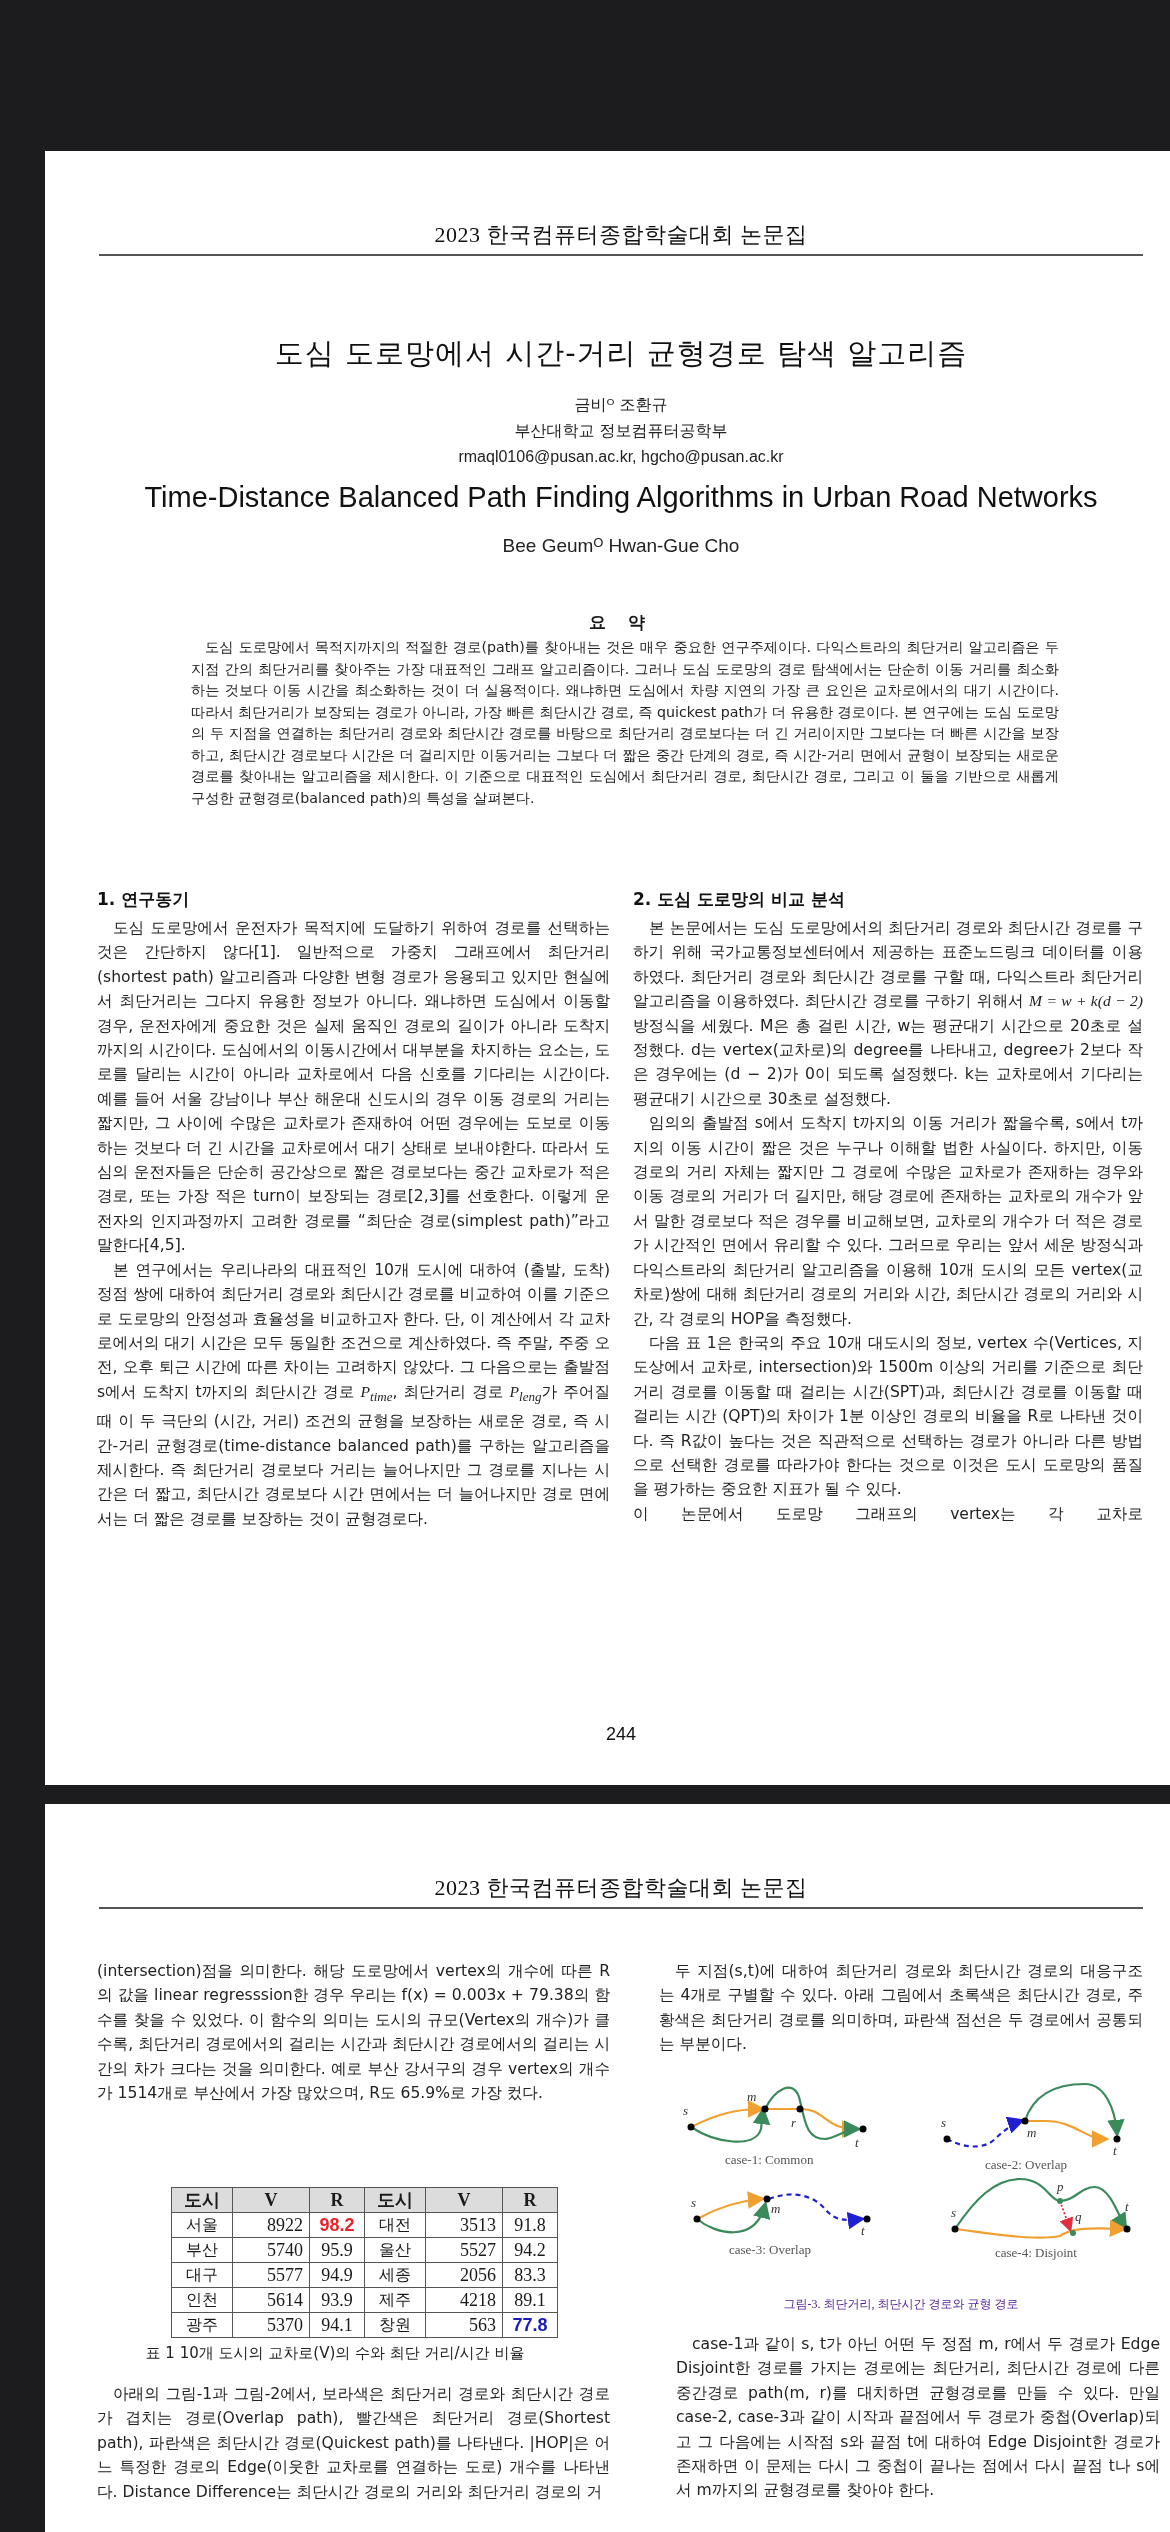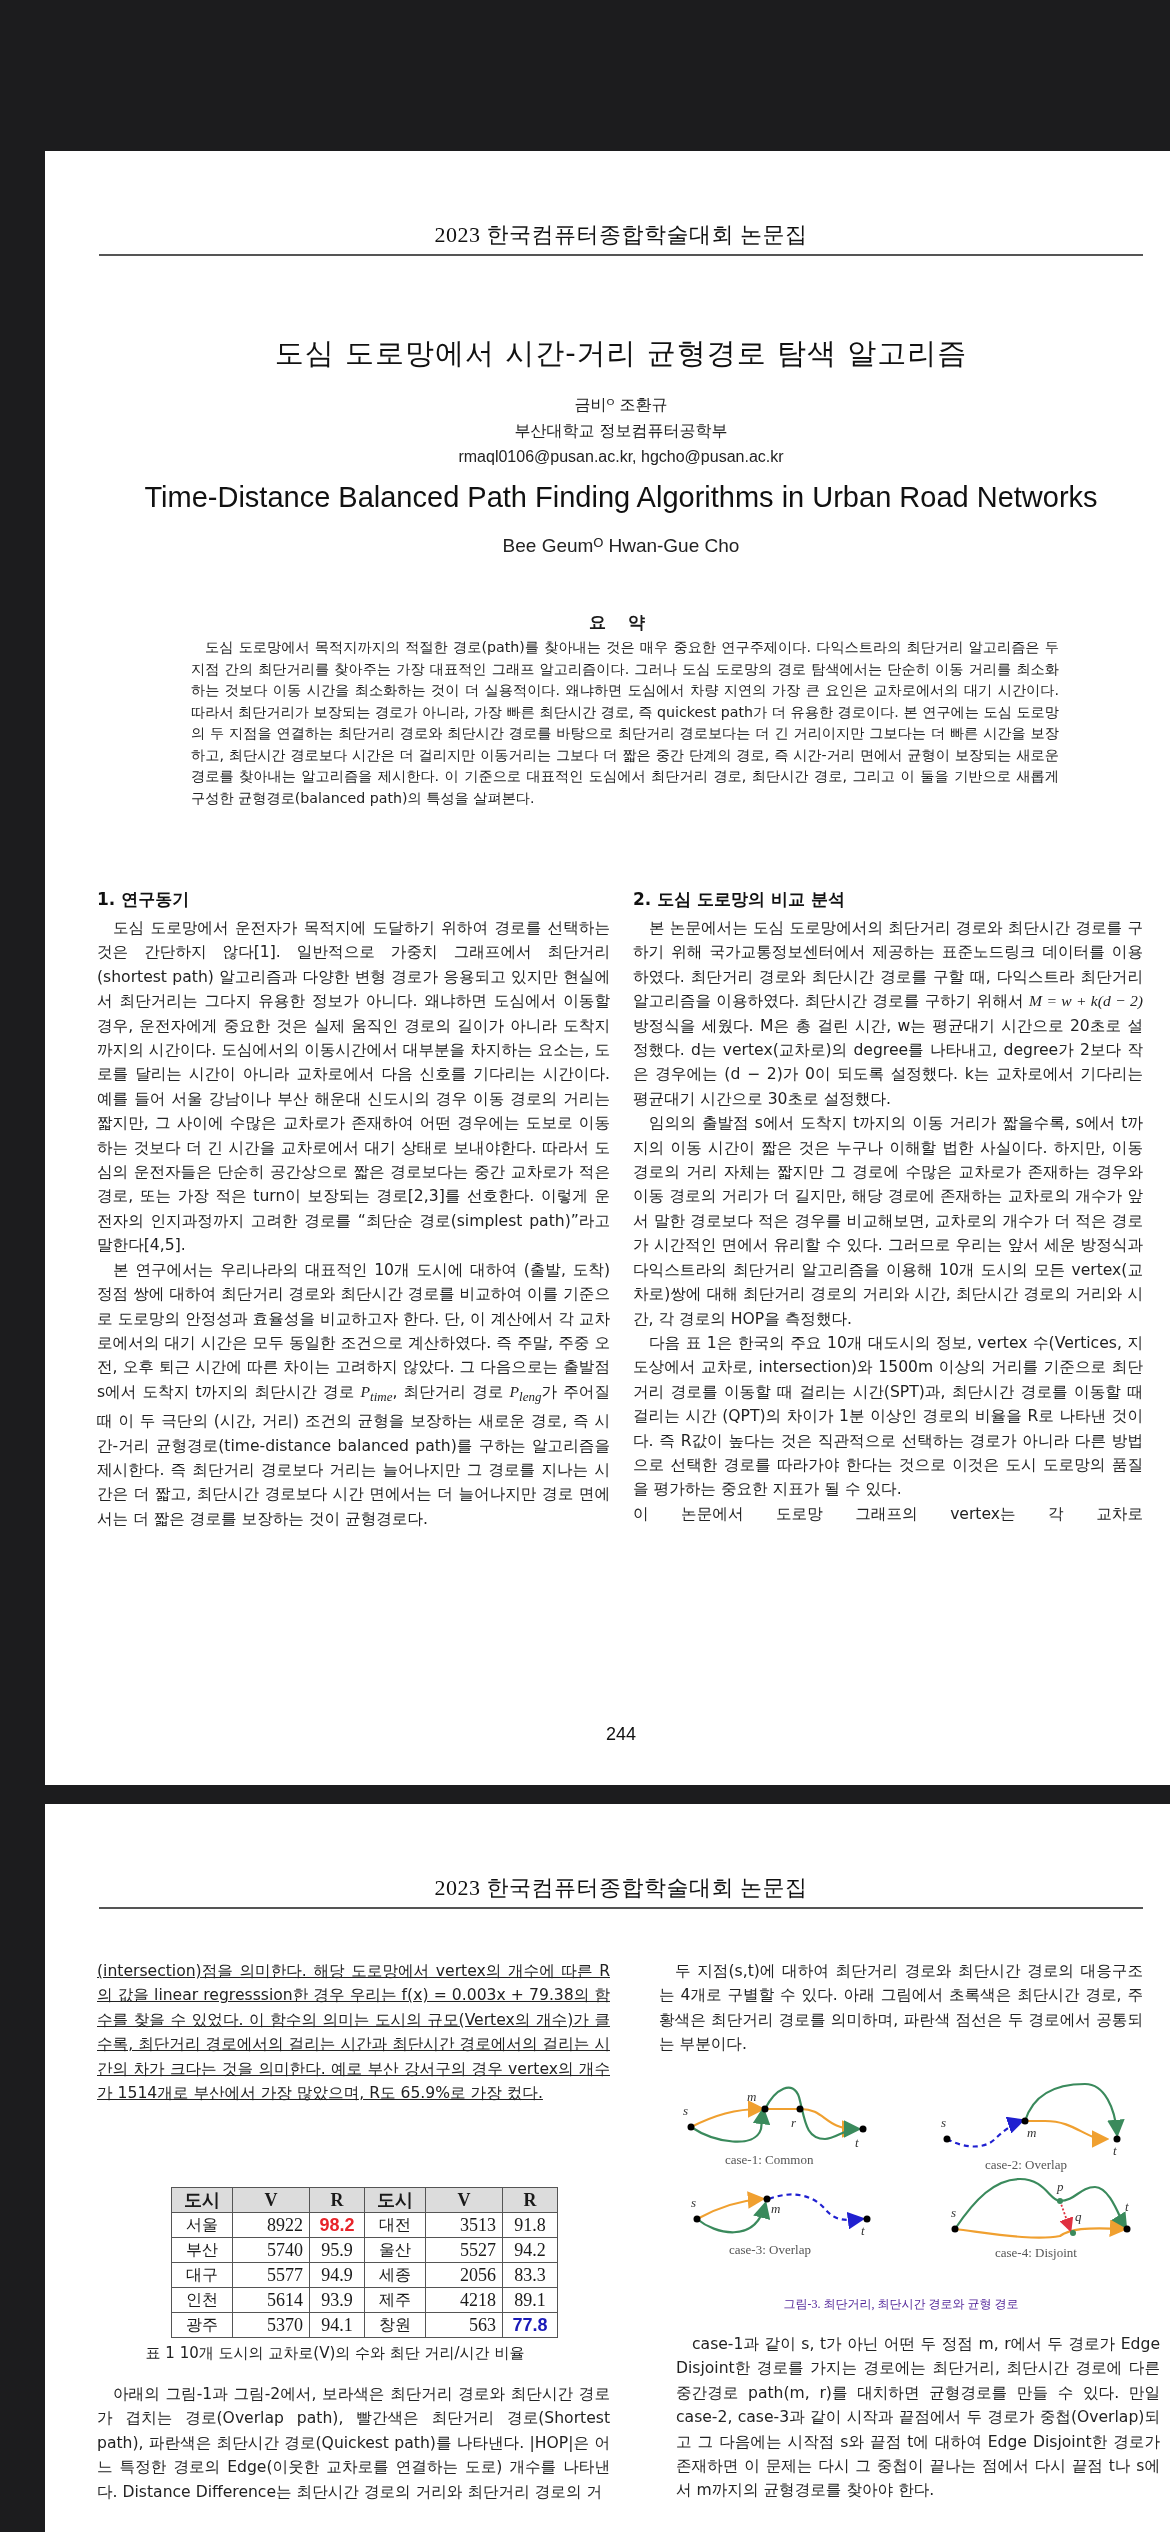--- a/index.html
+++ b/index.html
@@ -69,21 +69,21 @@
     <p class="noindent" style="text-align-last:justify;">이 논문에서 도로망 그래프의 vertex는 각 교차로</p>
   </div>
 
   <div class="abs center page-num" style="top:1573px;">244</div>
 </div>
 
 <div class="page" id="page2">
   <div class="abs center running-head" style="top:69px;">2023 한국컴퓨터종합학술대회 논문집</div>
   <div class="head-rule" style="top:103px;"></div>
 
-  <div class="abs body-text" style="top:155px; left:52px; width:513px;text-decoration:underline;">
+  <div class="abs body-text" style="top:155px; left:52px; width:513px;">
     <p class="noindent">(intersection)점을 의미한다. 해당 도로망에서 vertex의 개수에 따른 R의 값을 linear regresssion한 경우 우리는 f(x) = 0.003x + 79.38의 함수를 찾을 수 있었다. 이 함수의 의미는 도시의 규모(Vertex의 개수)가 클수록, 최단거리 경로에서의 걸리는 시간과 최단시간 경로에서의 걸리는 시간의 차가 크다는 것을 의미한다. 예로 부산 강서구의 경우 vertex의 개수가 1514개로 부산에서 가장 많았으며, R도 65.9%로 가장 컸다.</p>
   </div>
 
   <div class="abs" style="top:383px; left:126px;">
     <table class="cities">
       <thead>
         <tr>
           <th style="width:48px;">도시</th>
           <th style="width:64px;">V</th>
           <th style="width:42px;">R</th>

